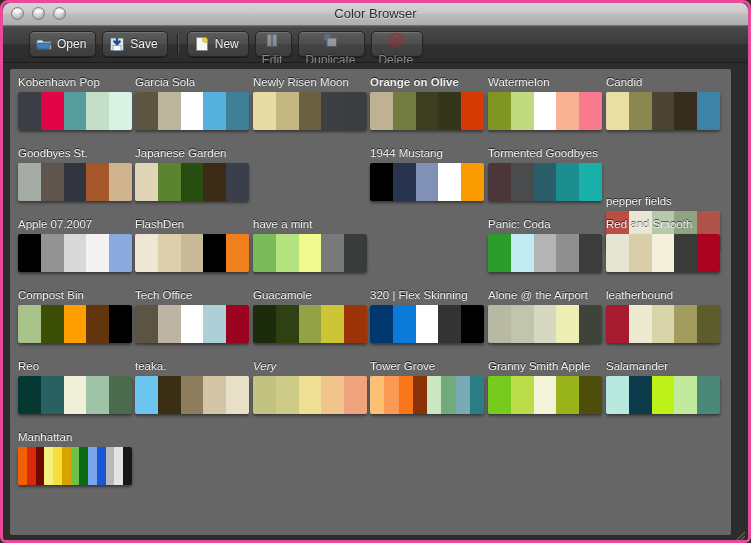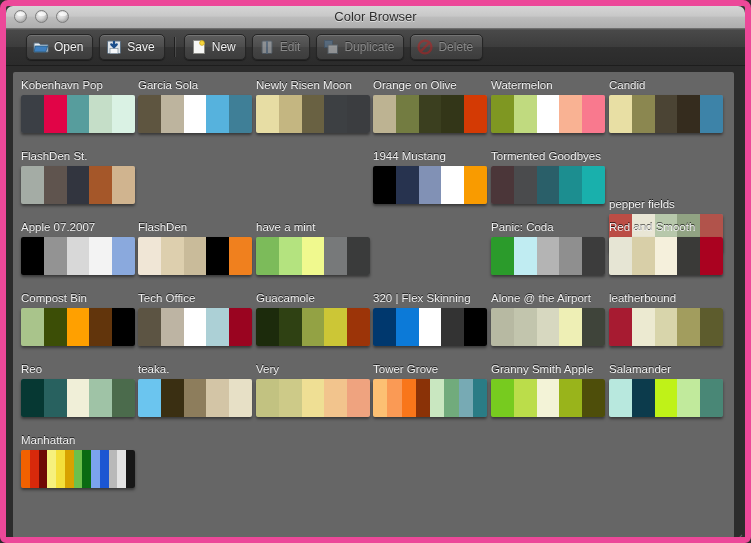--- a/index.html
+++ b/index.html
@@ -4,21 +4,21 @@
 <style>
   html,body{margin:0;padding:0;}
   body{
     width:751px;height:543px;overflow:hidden;
     font-family:"Liberation Sans", sans-serif;
     background:#2b2b2b;
   }
   .window{
     position:relative;width:751px;height:543px;box-sizing:border-box;
     background:#333333;
-    border:6px solid #ec4899;
+    border:3px solid #ec4899;
     border-radius:8px 8px 6px 6px;
     overflow:hidden;
   }
   
   .titlebar{
     position:relative;height:22px;
     background:linear-gradient(to bottom,#d6d6d6 0%,#c8c8c8 45%,#bcbcbc 52%,#aeaeae 100%);
     border-bottom:1px solid #6e6e6e;
     border-radius:7px 7px 0 0;
   }
@@ -34,36 +34,36 @@
     content:"";position:absolute;left:2px;top:1px;width:8px;height:4px;border-radius:50%;
     background:rgba(255,255,255,.65);
   }
   .title{
     text-align:center;line-height:22px;font-size:13px;color:#2d2d2d;
     text-shadow:0 1px 0 rgba(255,255,255,.55);
     font-family:"Liberation Sans", sans-serif;
   }
   
   .toolbar{
-    height:36px;display:flex;align-items:center;gap:6px;padding:0 20px;
+    height:36px;display:flex;align-items:center;gap:6px;padding:0 26px;
     background:linear-gradient(to bottom,#4a4a4a 0%,#3c3c3c 50%,#303030 51%,#2b2b2b 100%);
     border-bottom:1px solid #1d1d1d;
     box-shadow:inset 0 1px 0 rgba(255,255,255,.07);
   }
   .tbtn{
     display:flex;align-items:center;gap:5px;
     height:24px;padding:0 9px 0 6px;border-radius:5px;
     background:linear-gradient(to bottom,#5d5d5d 0%,#4d4d4d 50%,#454545 51%,#3d3d3d 100%);
     border:1px solid #252525;
     box-shadow:inset 0 1px 0 rgba(255,255,255,.14), 0 1px 1px rgba(0,0,0,.4);
     color:#f0f0f0;font-size:12px;
     text-shadow:0 -1px 0 rgba(0,0,0,.6);
     cursor:default;white-space:nowrap;
   }
-  .tbtn.disabled{color:#8a8a8a;text-shadow:0 -1px 0 rgba(0,0,0,.5);}
+  .tbtn.disabled{color:#8a8a8a;text-shadow:0 -1px 0 rgba(0,0,0,.5);flex-direction:column;}
   .tbtn.disabled .ticon{opacity:.45;}
   .sep{width:1px;height:20px;background:#1f1f1f;box-shadow:1px 0 0 rgba(255,255,255,.12);margin:0 3px;}
   .ticon{width:16px;height:16px;flex:0 0 16px;display:block;}
   
   .content{
     position:relative;
     height:484px;
     background:#2c2c2c;
   }
   .canvas{
@@ -193,21 +193,21 @@
         <div class="palette" style="left: 243px; top: 7px;">
           <div class="pname">Newly Risen Moon</div>
           <div class="swatches">
             <div class="sw" title="#e7dda4" style="background: rgb(231, 221, 164);"></div>
             <div class="sw" title="#c4b681" style="background: rgb(196, 182, 129);"></div>
             <div class="sw" title="#696142" style="background: rgb(105, 97, 66);"></div>
             <div class="sw" title="#3d4043" style="background: rgb(61, 64, 67);"></div>
             <div class="sw" title="#3b3d40" style="background: rgb(59, 61, 64);"></div>
           </div>
         </div>
-        <div class="palette" style="left: 360px; top: 7px;">
+        <div class="palette" style="left: 360px; top: 7px; font-weight: bold;">
           <div class="pname">Orange on Olive</div>
           <div class="swatches">
             <div class="sw" title="#bdb392" style="background: rgb(189, 179, 146);"></div>
             <div class="sw" title="#737c41" style="background: rgb(115, 124, 65);"></div>
             <div class="sw" title="#3b3f1f" style="background: rgb(59, 63, 31);"></div>
             <div class="sw" title="#333618" style="background: rgb(51, 54, 24);"></div>
             <div class="sw" title="#d43a04" style="background: rgb(212, 58, 4);"></div>
           </div>
         </div>
         <div class="palette" style="left: 478px; top: 7px;">
@@ -224,29 +224,39 @@
           <div class="pname">Candid</div>
           <div class="swatches">
             <div class="sw" title="#e8dfa4" style="background: rgb(232, 223, 164);"></div>
             <div class="sw" title="#8b8750" style="background: rgb(139, 135, 80);"></div>
             <div class="sw" title="#4b4434" style="background: rgb(75, 68, 52);"></div>
             <div class="sw" title="#352c1e" style="background: rgb(53, 44, 30);"></div>
             <div class="sw" title="#3d83a8" style="background: rgb(61, 131, 168);"></div>
           </div>
         </div>
         <div class="palette" style="left: 8px; top: 78px;">
-          <div class="pname">FlashDen St.</div>
+          <div class="pname">Goodbyes St.</div>
           <div class="swatches">
             <div class="sw" title="#a4aca5" style="background: rgb(164, 172, 165);"></div>
             <div class="sw" title="#5f544e" style="background: rgb(95, 84, 78);"></div>
             <div class="sw" title="#32353f" style="background: rgb(50, 53, 63);"></div>
             <div class="sw" title="#a55729" style="background: rgb(165, 87, 41);"></div>
             <div class="sw" title="#d0b48f" style="background: rgb(208, 180, 143);"></div>
           </div>
         </div>
+        <div class="palette" style="left: 125px; top: 78px;">
+          <div class="pname">Japanese Garden</div>
+          <div class="swatches">
+            <div class="sw" title="#e0d5b7" style="background: rgb(224, 213, 183);"></div>
+            <div class="sw" title="#5b8330" style="background: rgb(91, 131, 48);"></div>
+            <div class="sw" title="#274d10" style="background: rgb(39, 77, 16);"></div>
+            <div class="sw" title="#3a2a16" style="background: rgb(58, 42, 22);"></div>
+            <div class="sw" title="#3b3f4c" style="background: rgb(59, 63, 76);"></div>
+          </div>
+        </div>
         <div class="palette" style="left: 360px; top: 78px;">
           <div class="pname">1944 Mustang</div>
           <div class="swatches">
             <div class="sw" title="#000000" style="background: rgb(0, 0, 0);"></div>
             <div class="sw" title="#27334f" style="background: rgb(39, 51, 79);"></div>
             <div class="sw" title="#8191b5" style="background: rgb(129, 145, 181);"></div>
             <div class="sw" title="#ffffff" style="background: rgb(255, 255, 255);"></div>
             <div class="sw" title="#f99b00" style="background: rgb(249, 155, 0);"></div>
           </div>
         </div>
@@ -393,21 +403,21 @@
         <div class="palette" style="left: 125px; top: 291px;">
           <div class="pname">teaka.</div>
           <div class="swatches">
             <div class="sw" title="#6bc5ef" style="background: rgb(107, 197, 239);"></div>
             <div class="sw" title="#3a2f12" style="background: rgb(58, 47, 18);"></div>
             <div class="sw" title="#8d7d5c" style="background: rgb(141, 125, 92);"></div>
             <div class="sw" title="#d3c5a6" style="background: rgb(211, 197, 166);"></div>
             <div class="sw" title="#e7e0c6" style="background: rgb(231, 224, 198);"></div>
           </div>
         </div>
-        <div class="palette" style="left: 243px; top: 291px;">
+        <div class="palette" style="left: 243px; top: 291px; font-style: italic;">
           <div class="pname">Very</div>
           <div class="swatches">
             <div class="sw" title="#c2c281" style="background: rgb(194, 194, 129);"></div>
             <div class="sw" title="#cdca88" style="background: rgb(205, 202, 136);"></div>
             <div class="sw" title="#efdf94" style="background: rgb(239, 223, 148);"></div>
             <div class="sw" title="#f2c48d" style="background: rgb(242, 196, 141);"></div>
             <div class="sw" title="#efa37f" style="background: rgb(239, 163, 127);"></div>
           </div>
         </div>
         <div class="palette" style="left: 360px; top: 291px;">

